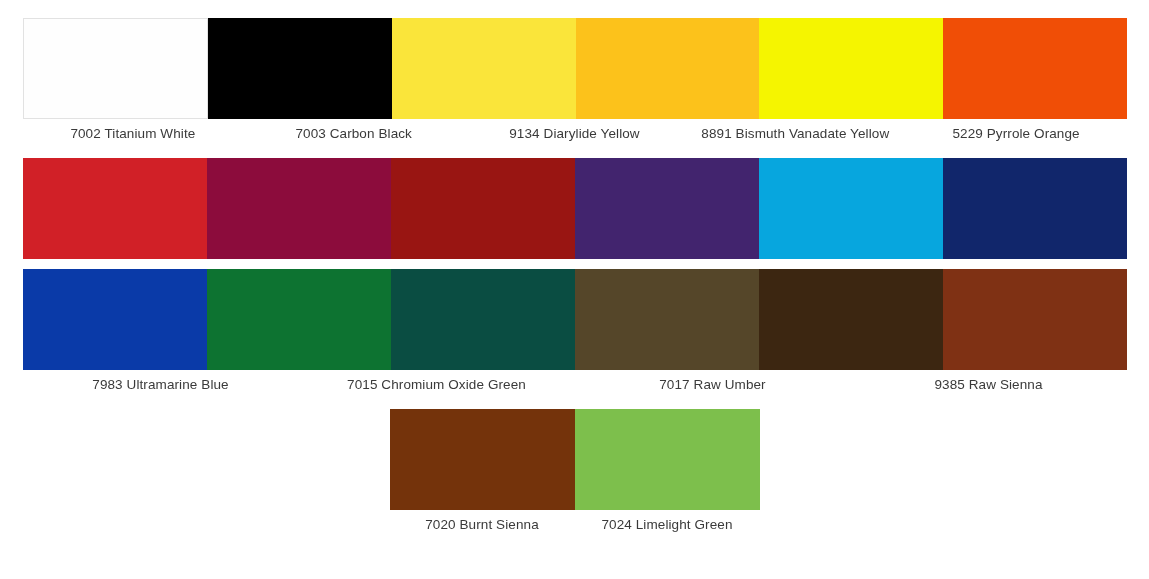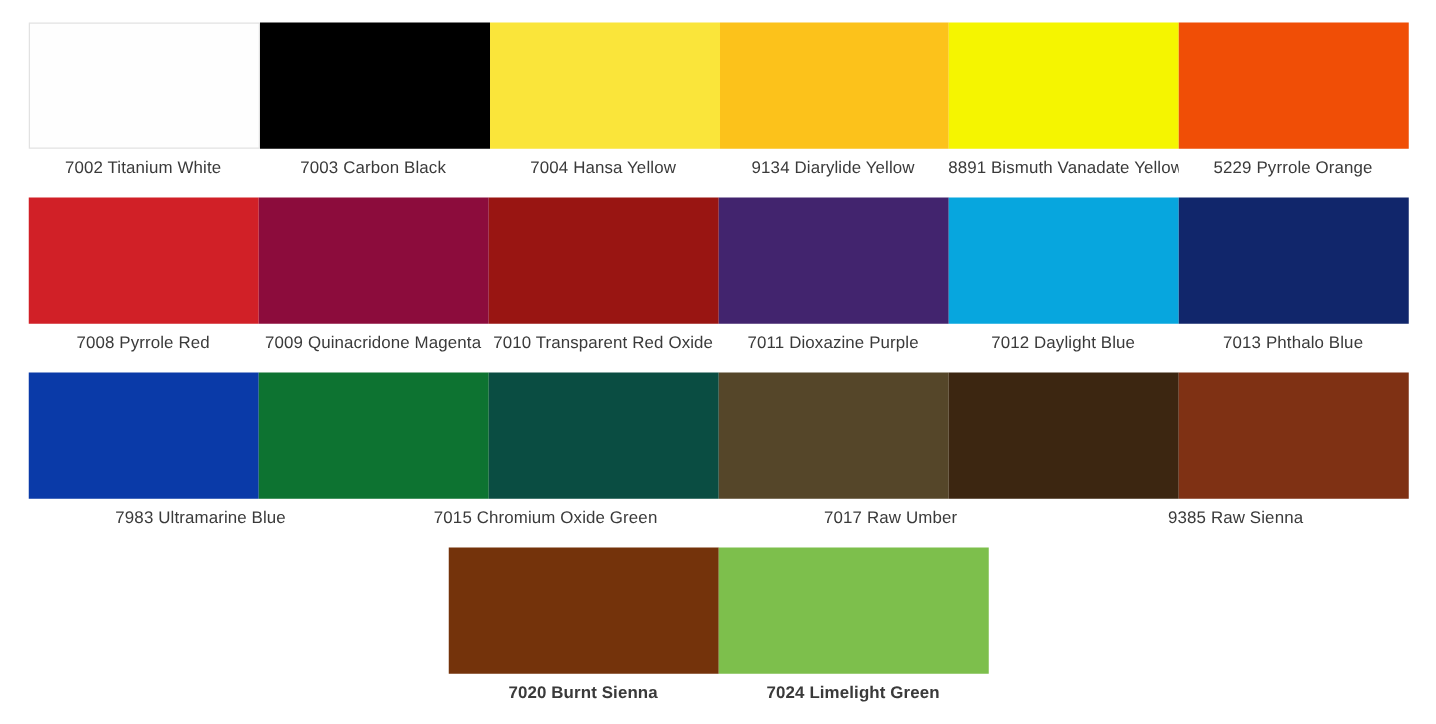--- a/index.html
+++ b/index.html
@@ -26,24 +26,23 @@
 
   .swatch-row {
     display: flex;
     flex-direction: column;
     width: 1104px;
     margin: 0 auto;
     margin-bottom: 10px;
   }
 
   .swatch-row.centered {
-    width: 432px;
+    width: 370px;
     margin-left: auto;
     margin-right: auto;
-    font-weight: bold;
   }
 
   .swatch-strip {
     display: flex;
     flex-direction: row;
     height: 101px;
     width: 100%;
   }
 
   .swatch-cell {
@@ -86,42 +85,33 @@
         <div class="swatch-cell bordered" style="background-color: rgb(254, 254, 254);"></div>
         <div class="swatch-cell" style="background-color: rgb(0, 0, 0);"></div>
         <div class="swatch-cell" style="background-color: rgb(250, 229, 58);"></div>
         <div class="swatch-cell" style="background-color: rgb(252, 194, 27);"></div>
         <div class="swatch-cell" style="background-color: rgb(245, 245, 0);"></div>
         <div class="swatch-cell" style="background-color: rgb(240, 78, 6);"></div>
       </div>
       <div class="label-strip">
         <div class="swatch-label">7002 Titanium White</div>
         <div class="swatch-label">7003 Carbon Black</div>
-        <div class="swatch-label">7004 Hansa Yellow</div>
         <div class="swatch-label">9134 Diarylide Yellow</div>
         <div class="swatch-label">8891 Bismuth Vanadate Yellow</div>
         <div class="swatch-label">5229 Pyrrole Orange</div>
       </div>
     </div>
     <div class="swatch-row">
       <div class="swatch-strip">
         <div class="swatch-cell" style="background-color: rgb(209, 32, 39);"></div>
         <div class="swatch-cell" style="background-color: rgb(140, 12, 60);"></div>
         <div class="swatch-cell" style="background-color: rgb(153, 21, 18);"></div>
         <div class="swatch-cell" style="background-color: rgb(66, 36, 110);"></div>
         <div class="swatch-cell" style="background-color: rgb(7, 166, 222);"></div>
         <div class="swatch-cell" style="background-color: rgb(17, 38, 107);"></div>
-      </div>
-      <div class="label-strip">
-        <div class="swatch-label">7008 Pyrrole Red</div>
-        <div class="swatch-label">7009 Quinacridone Magenta</div>
-        <div class="swatch-label">7010 Transparent Red Oxide</div>
-        <div class="swatch-label">7011 Dioxazine Purple</div>
-        <div class="swatch-label">7012 Daylight Blue</div>
-        <div class="swatch-label">7013 Phthalo Blue</div>
       </div>
     </div>
     <div class="swatch-row">
       <div class="swatch-strip">
         <div class="swatch-cell" style="background-color: rgb(10, 58, 168);"></div>
         <div class="swatch-cell" style="background-color: rgb(13, 115, 49);"></div>
         <div class="swatch-cell" style="background-color: rgb(10, 77, 66);"></div>
         <div class="swatch-cell" style="background-color: rgb(85, 70, 41);"></div>
         <div class="swatch-cell" style="background-color: rgb(60, 38, 17);"></div>
         <div class="swatch-cell" style="background-color: rgb(127, 49, 20);"></div>

